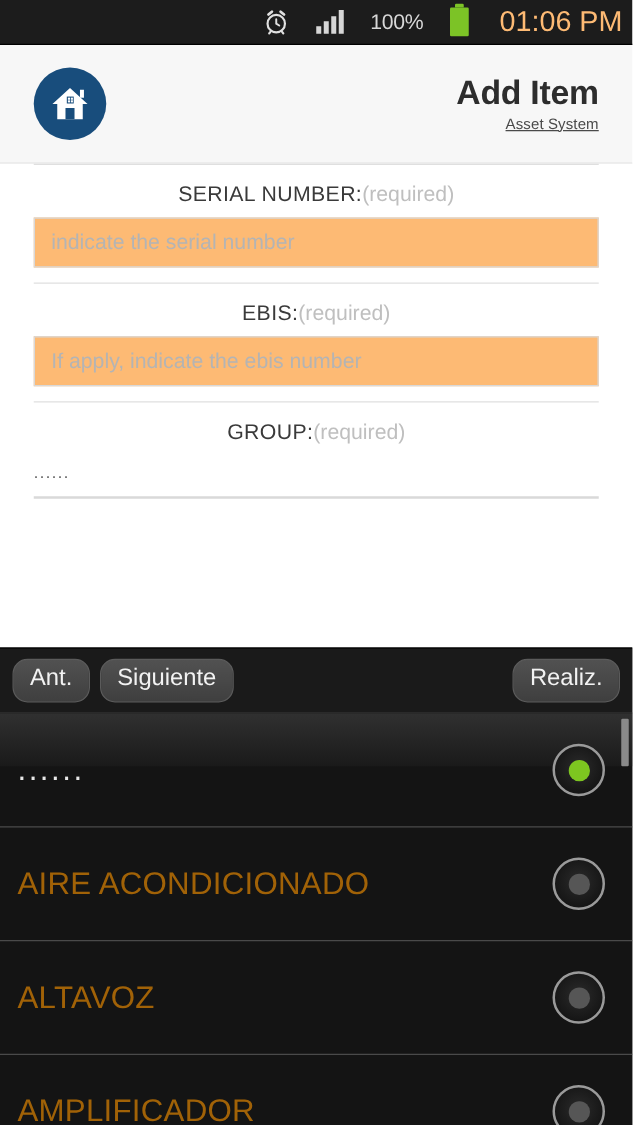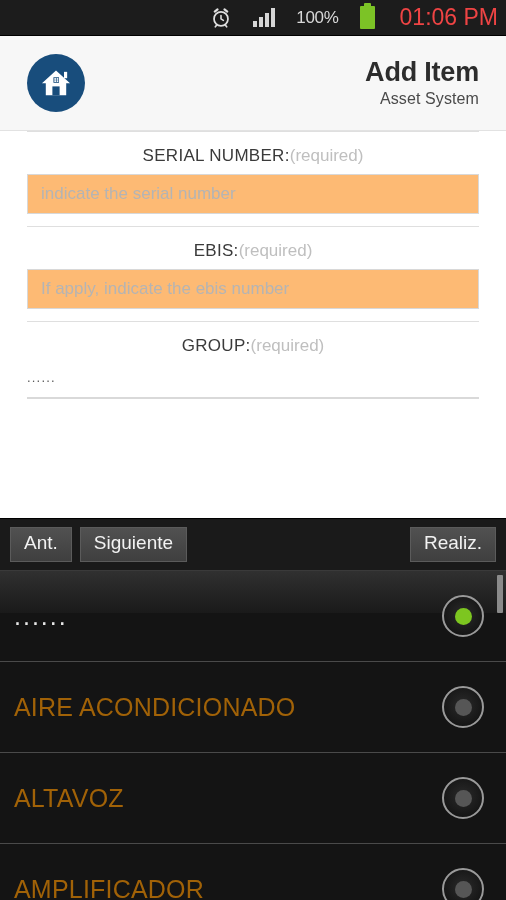--- a/index.html
+++ b/index.html
@@ -45,21 +45,21 @@
   }
   .sb-batt {
     width: 15px; height: 23px; background: #7cc326; position: relative;
     border-radius: 1px;
   }
   .sb-batt::before {
     content:""; position:absolute; top:-3px; left:4px; width:7px; height:3px;
     background:#7cc326; border-radius:1px 1px 0 0;
   }
   .sb-time {
-    color: #ef4444; font-size: 23px; letter-spacing: 0px;
+    color: #fdba74; font-size: 23px; letter-spacing: 0px;
     margin-left: 4px; font-family: "Liberation Sans", sans-serif;
   }
 
   
   .appheader {
     height: 95px;
     background: #f7f7f7;
     border-bottom: 1px solid #e2e2e2;
     display: flex;
     align-items: center;
@@ -71,21 +71,21 @@
     background: #184d7c;
     display: flex; align-items: center; justify-content: center;
     flex: none;
   }
   .title-block { text-align: right; }
   .app-title {
     font-size: 27px; font-weight: bold; color: #2d2d2d;
     line-height: 1.05; letter-spacing: -0.2px;
   }
   .app-sub {
-    font-size: 16px; color: #4a4a4a; margin-top: 3px; letter-spacing: 0.1px;
+    font-size: 12px; color: #4a4a4a; margin-top: 3px; letter-spacing: 0.1px; text-decoration: underline;
   }
 
   
   .form {
     background: #ffffff;
     padding: 0 27px;
   }
   .hr {
     height: 1px; background: #dfdfdf; width: 100%;
   }
@@ -129,21 +129,21 @@
     background: #1a1a1a;
     border-bottom: 1px solid #3a3a3a;
     display: flex; align-items: center;
     padding: 0 10px;
     gap: 8px;
     flex: none;
   }
   .tb-btn {
     background: linear-gradient(#515151, #3f3f3f);
     border: 1px solid #5b5b5b;
-    border-radius: 0;
+    border-radius: 12px;
     color: #f2f2f2;
     font-size: 19px;
     padding: 5px 13px 7px 13px;
     font-family: "Liberation Sans", sans-serif;
     cursor: pointer;
     line-height: 1.1;
   }
   .tb-spacer { flex: 1; }
 
   .picker-list {

